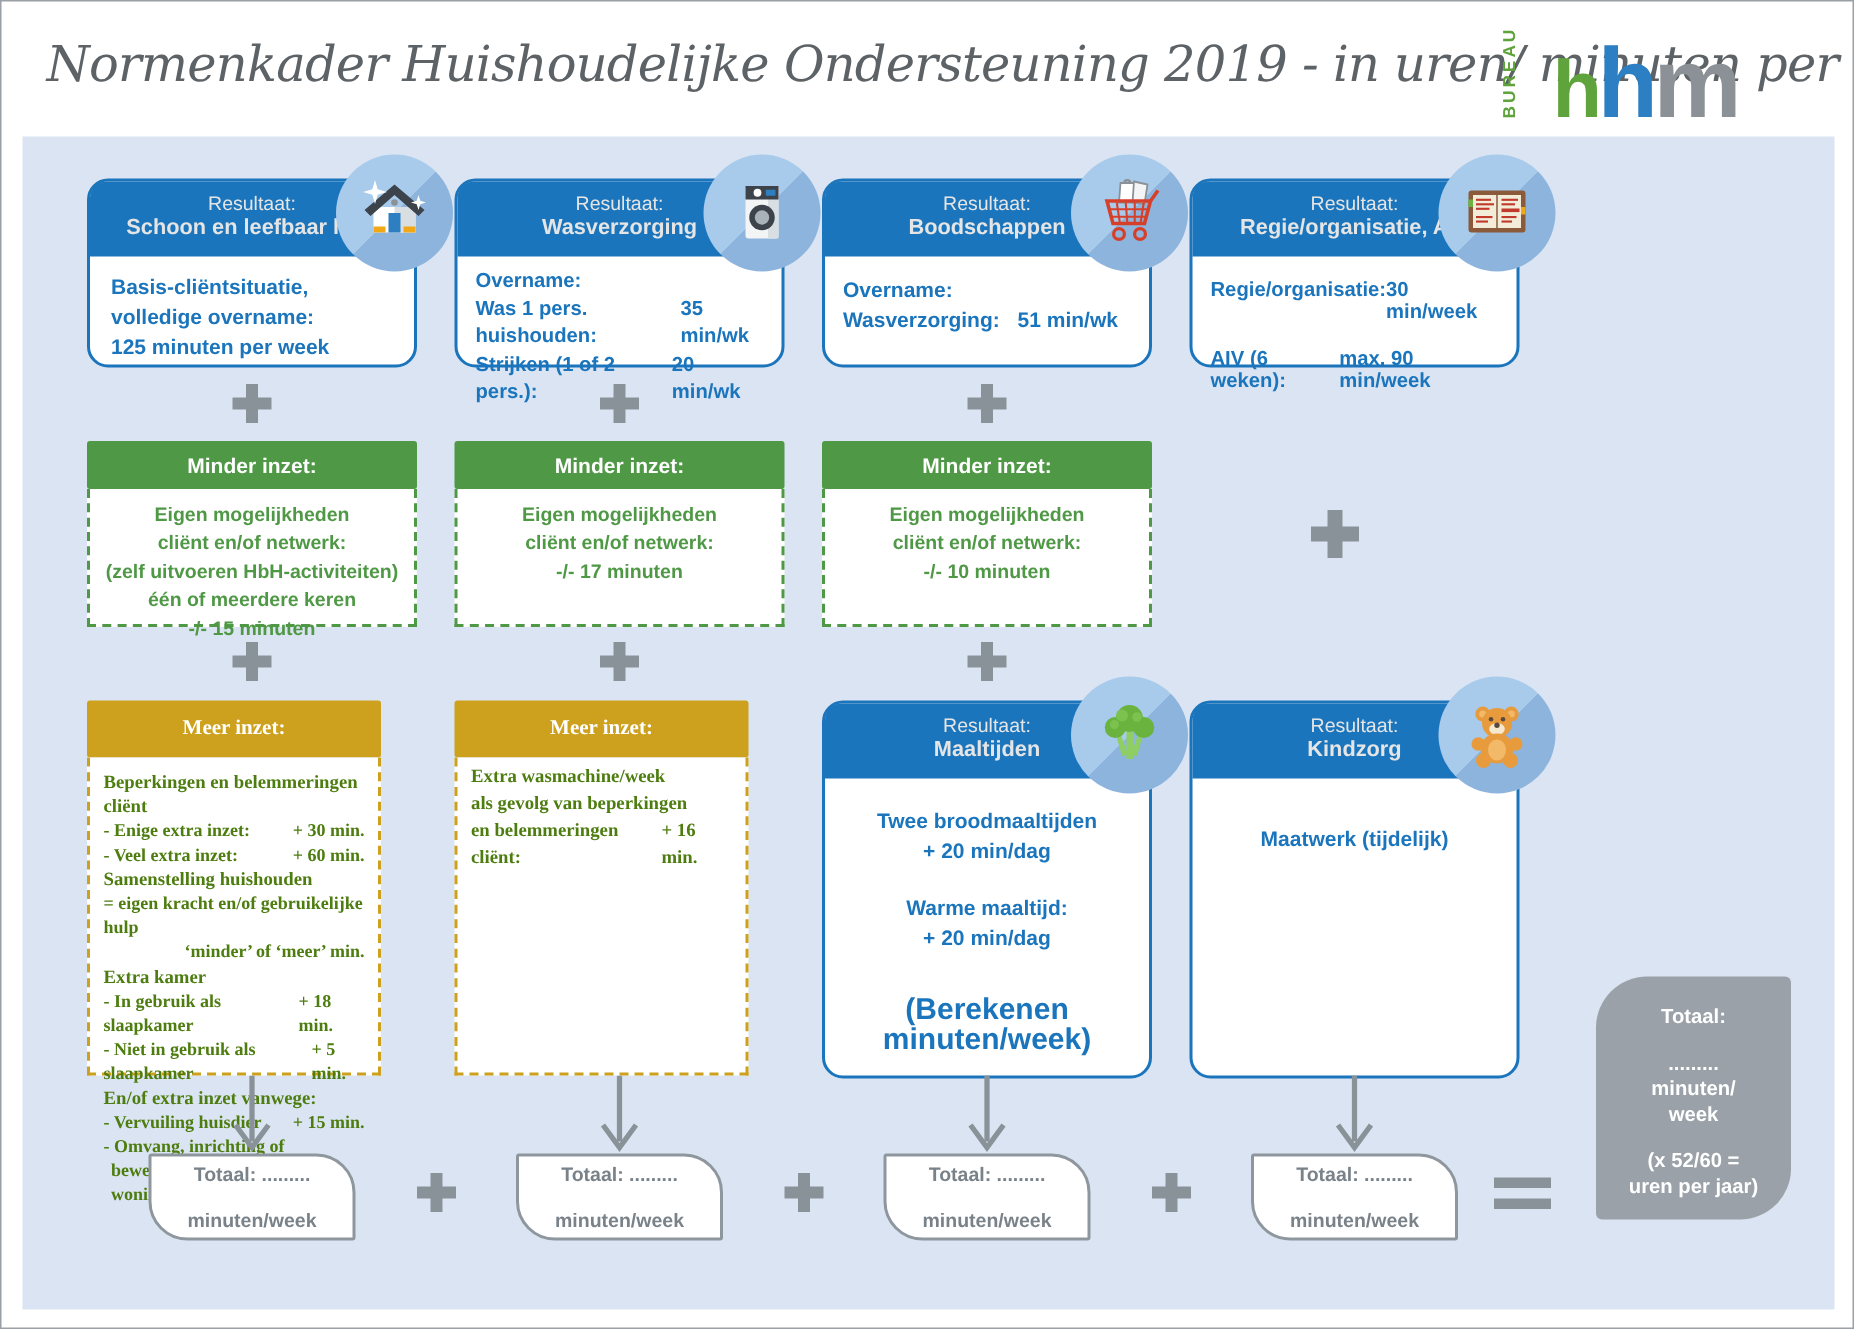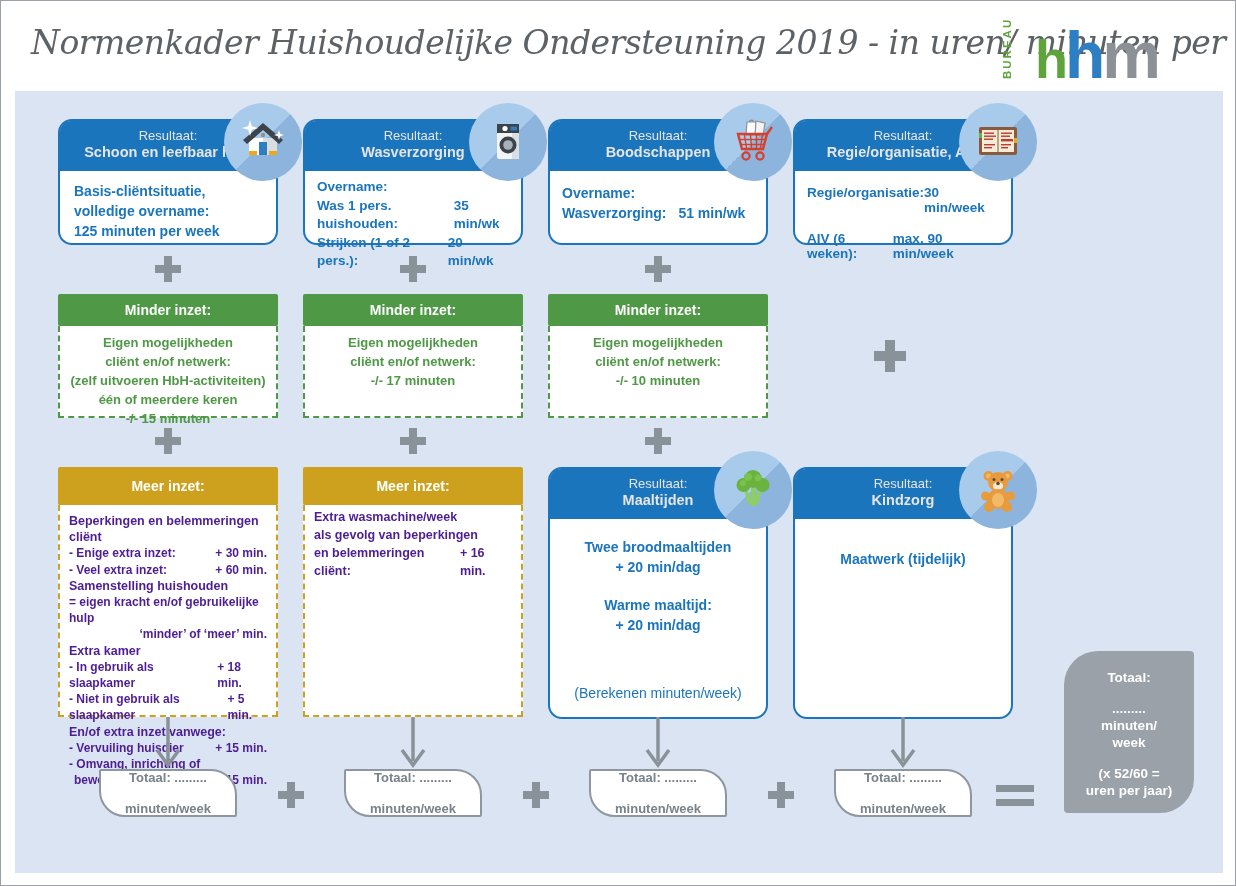--- a/index.html
+++ b/index.html
@@ -55,52 +55,52 @@
   .minder-head{
     background:#4f9845;color:#fff;font-weight:bold;font-size:14px;text-align:center;
     padding:8px 2px;border-radius:2px;box-sizing:border-box;
   }
   .minder-body{
     background:#fff;border:2px dashed #4f9845;border-top:none;
     text-align:center;color:#4f9845;font-size:13px;font-weight:600;line-height:19px;
     padding:7px 6px;box-sizing:border-box;
   }
   
-  .meer-box{position:absolute;width:220px;box-sizing:border-box;}
+  .meer-box{position:absolute;width:196px;box-sizing:border-box;font-family:Liberation Serif, serif;}
   .meer-head{
     background:#cda11d;color:#fff;font-weight:bold;font-size:14px;text-align:center;
     padding:11px 4px;border-radius:2px;box-sizing:border-box;
   }
   .meer-body{
     background:#fff;border:2px dashed #cda11d;border-top:none;
-    color:#4c1d95;font-size:12px;font-weight:600;line-height:16.2px;
+    color:#4d7c0f;font-size:12px;font-weight:600;line-height:16.2px;
     padding:8px 9px;box-sizing:border-box;
   }
   .meer-body .gh{font-weight:bold;font-size:12.5px;}
   .meer-body .right{text-align:right;}
   .gl-row{display:flex;justify-content:space-between;}
   .gl-row2{display:flex;justify-content:space-between;align-items:flex-end;}
   
   .meals-body{padding:18px 26px 14px;font-size:14px;font-weight:600;line-height:20px;text-align:center;position:relative;}
-  .meals-footer{position:absolute;left:0;right:0;bottom:16px;text-align:center;font-size:14px;font-weight:400;}
+  .meals-footer{position:absolute;left:0;right:0;bottom:16px;text-align:center;font-size:20px;font-weight:700;}
   .kind-body{padding-top:32px;text-align:center;font-size:14px;font-weight:600;}
   
   .plus{position:absolute;width:26px;height:26px;}
   .plus::before{content:"";position:absolute;left:0;top:9px;width:26px;height:8px;background:#8a9299;}
   .plus::after{content:"";position:absolute;left:9px;top:0;width:8px;height:26px;background:#8a9299;}
   .plus-big{position:absolute;width:32px;height:32px;}
   .plus-big::before{content:"";position:absolute;left:0;top:11px;width:32px;height:10px;background:#8a9299;}
   .plus-big::after{content:"";position:absolute;left:11px;top:0;width:10px;height:32px;background:#8a9299;}
   .equals{position:absolute;width:38px;height:21px;}
   .equals::before{content:"";position:absolute;left:0;top:0;width:38px;height:7px;background:#8a9299;}
   .equals::after{content:"";position:absolute;left:0;bottom:0;width:38px;height:7px;background:#8a9299;}
   .arrow{position:absolute;width:28px;height:54px;}
   
   .total-banner{
-    position:absolute;width:138px;height:48px;background:#fff;
+    position:absolute;width:138px;height:58px;background:#fff;
     border:2px solid #8f979e;border-radius:2px 26px 2px 26px;box-sizing:border-box;
     display:flex;flex-direction:column;align-items:center;justify-content:center;gap:16px;
     color:#798289;font-weight:bold;font-size:13px;
   }
   .grand-total{
     position:absolute;left:1063px;top:650px;width:130px;height:162px;
     background:#9aa1a8;border-radius:34px 4px 34px 4px;
     color:#fff;font-weight:bold;font-size:13.5px;text-align:center;
     box-sizing:border-box;padding-top:18px;line-height:17px;
   }

